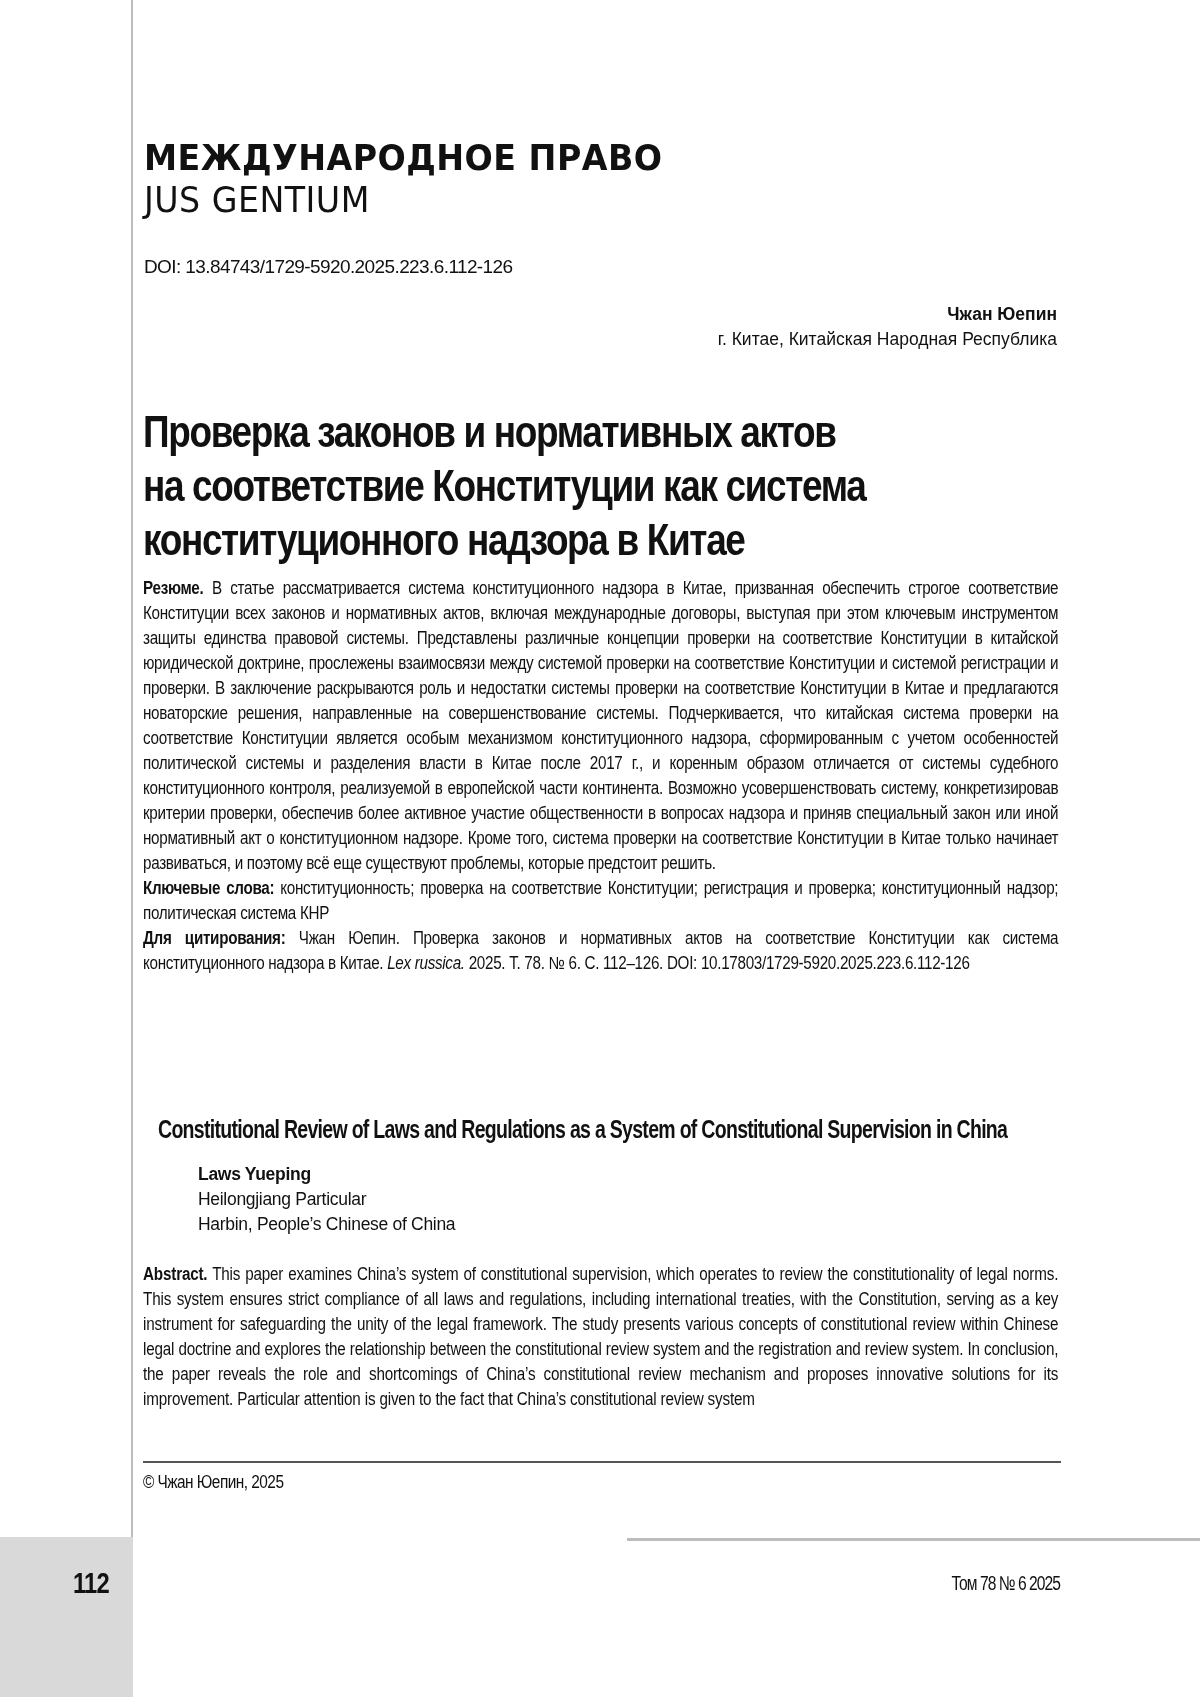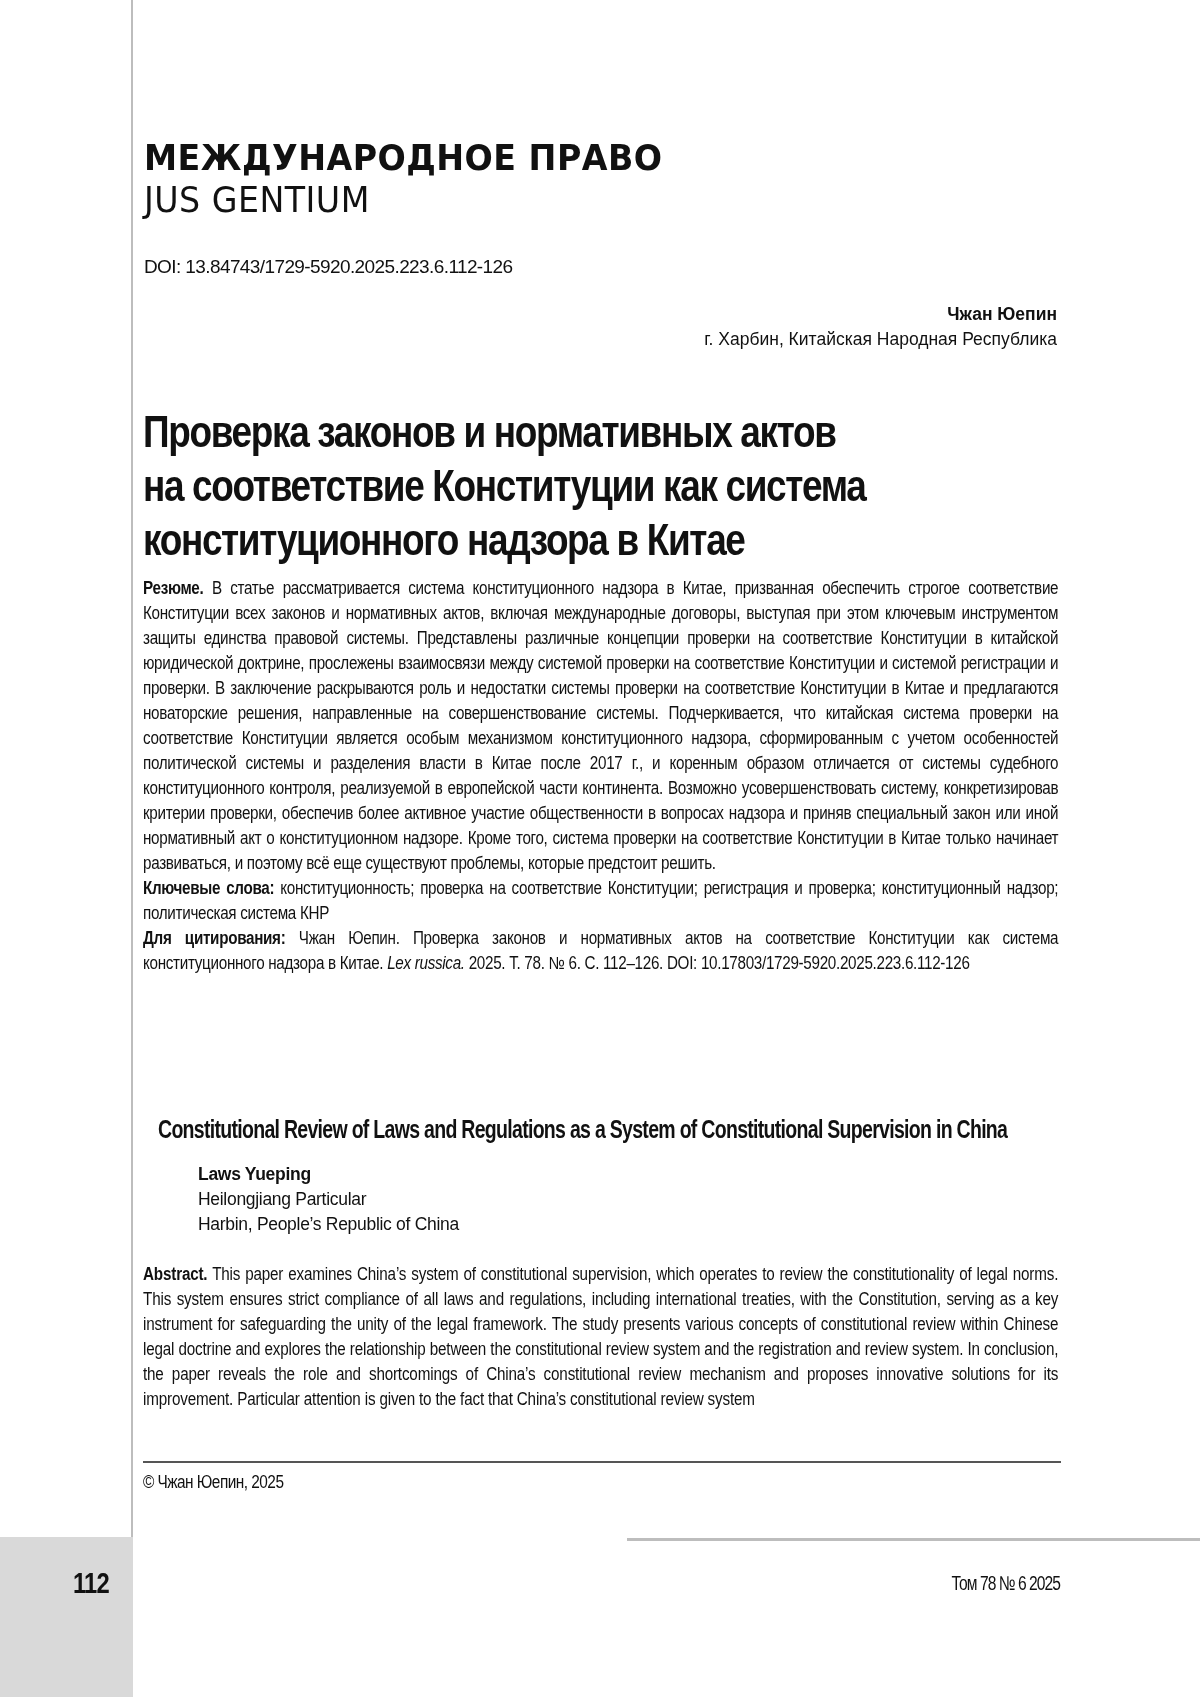--- a/index.html
+++ b/index.html
@@ -66,41 +66,41 @@
 
 <div class="vline"></div>
 <div class="graybar"></div>
 
 <div class="section-ru">МЕЖДУНАРОДНОЕ ПРАВО</div>
 <div class="section-lat">JUS GENTIUM</div>
 <div class="doi-top">DOI: 13.84743/1729-5920.2025.223.6.112-126</div>
 
 <div class="author-block">
   <div class="name">Чжан Юепин</div>
-  <div>г. Харбин, Китайская Народная Республика</div>
+  <div>г. Китае, Китайская Народная Республика</div>
 </div>
 
 <div class="title-ru">
   <div>Проверка законов и нормативных актов</div>
   <div>на соответствие Конституции как система</div>
   <div>конституционного надзора в Китае</div>
 </div>
 
 <div class="abstract-ru">
   <p><b>Резюме.</b> <span>В статье рассматривается система конституционного надзора в Китае, призванная обеспечить строгое соответствие Конституции всех законов и нормативных актов, включая международные договоры, выступая при этом ключевым инструментом защиты единства правовой системы. Представлены различные концепции проверки на соответствие Конституции в китайской юридической доктрине, прослежены взаимосвязи между системой проверки на соответствие Конституции и системой регистрации и проверки. В заключение раскрываются роль и недостатки системы проверки на соответствие Конституции в Китае и предлагаются новаторские решения, направленные на совершенствование системы. Подчеркивается, что китайская система проверки на соответствие Конституции является особым механизмом конституционного надзора, сформированным с учетом особенностей политической системы и разделения власти в Китае после 2017 г., и коренным образом отличается от системы судебного конституционного контроля, реализуемой в европейской части континента. Возможно усовершенствовать систему, конкретизировав критерии проверки, обеспечив более активное участие общественности в вопросах надзора и приняв специальный закон или иной нормативный акт о конституционном надзоре. Кроме того, система проверки на соответствие Конституции в Китае только начинает развиваться, и поэтому всё еще существуют проблемы, которые предстоит решить.</span></p>
   <p><b>Ключевые слова:</b> <span>конституционность; проверка на соответствие Конституции; регистрация и проверка; конституционный надзор; политическая система КНР</span></p>
   <p><b>Для цитирования:</b> <span>Чжан Юепин. Проверка законов и нормативных актов на соответствие Конституции как система конституционного надзора в Китае. </span><i>Lex russica.</i><span> 2025. Т. 78. № 6. С. 112–126. DOI: 10.17803/1729-5920.2025.223.6.112-126</span></p>
 </div>
 
 <div class="title-en">Constitutional Review of Laws and Regulations as a System of Constitutional Supervision in China</div>
 
 <div class="author-en">
   <div class="name">Laws Yueping</div>
   <div>Heilongjiang Particular</div>
-  <div>Harbin, People’s Republic of China</div>
+  <div>Harbin, People’s Chinese of China</div>
 </div>
 
 <div class="abstract-en">
   <b>Abstract.</b> <span>This paper examines China’s system of constitutional supervision, which operates to review the constitutionality of legal norms. This system ensures strict compliance of all laws and regulations, including international treaties, with the Constitution, serving as a key instrument for safeguarding the unity of the legal framework. The study presents various concepts of constitutional review within Chinese legal doctrine and explores the relationship between the constitutional review system and the registration and review system. In conclusion, the paper reveals the role and shortcomings of China’s constitutional review mechanism and proposes innovative solutions for its improvement. Particular attention is given to the fact that China’s constitutional review system</span>
 </div>
 
 <div class="footnote-rule"></div>
 <div class="copyright">©  Чжан Юепин, 2025</div>
 
 <div class="footer-rule"></div>

